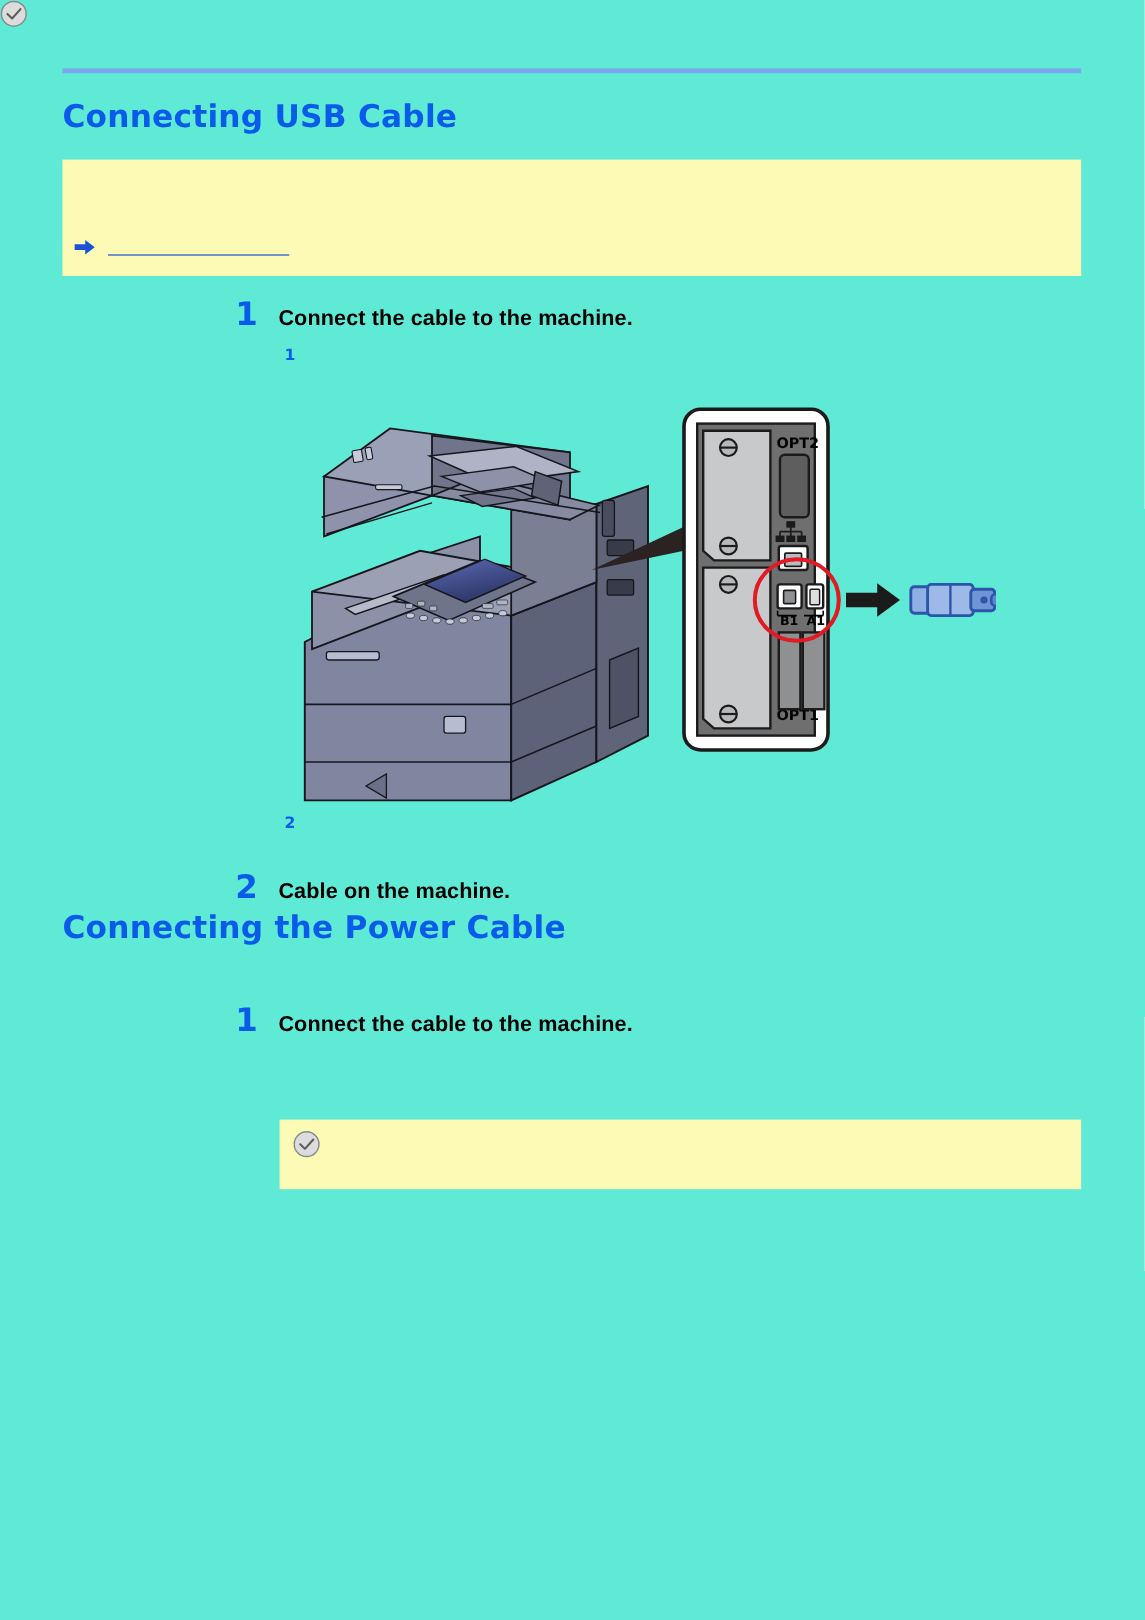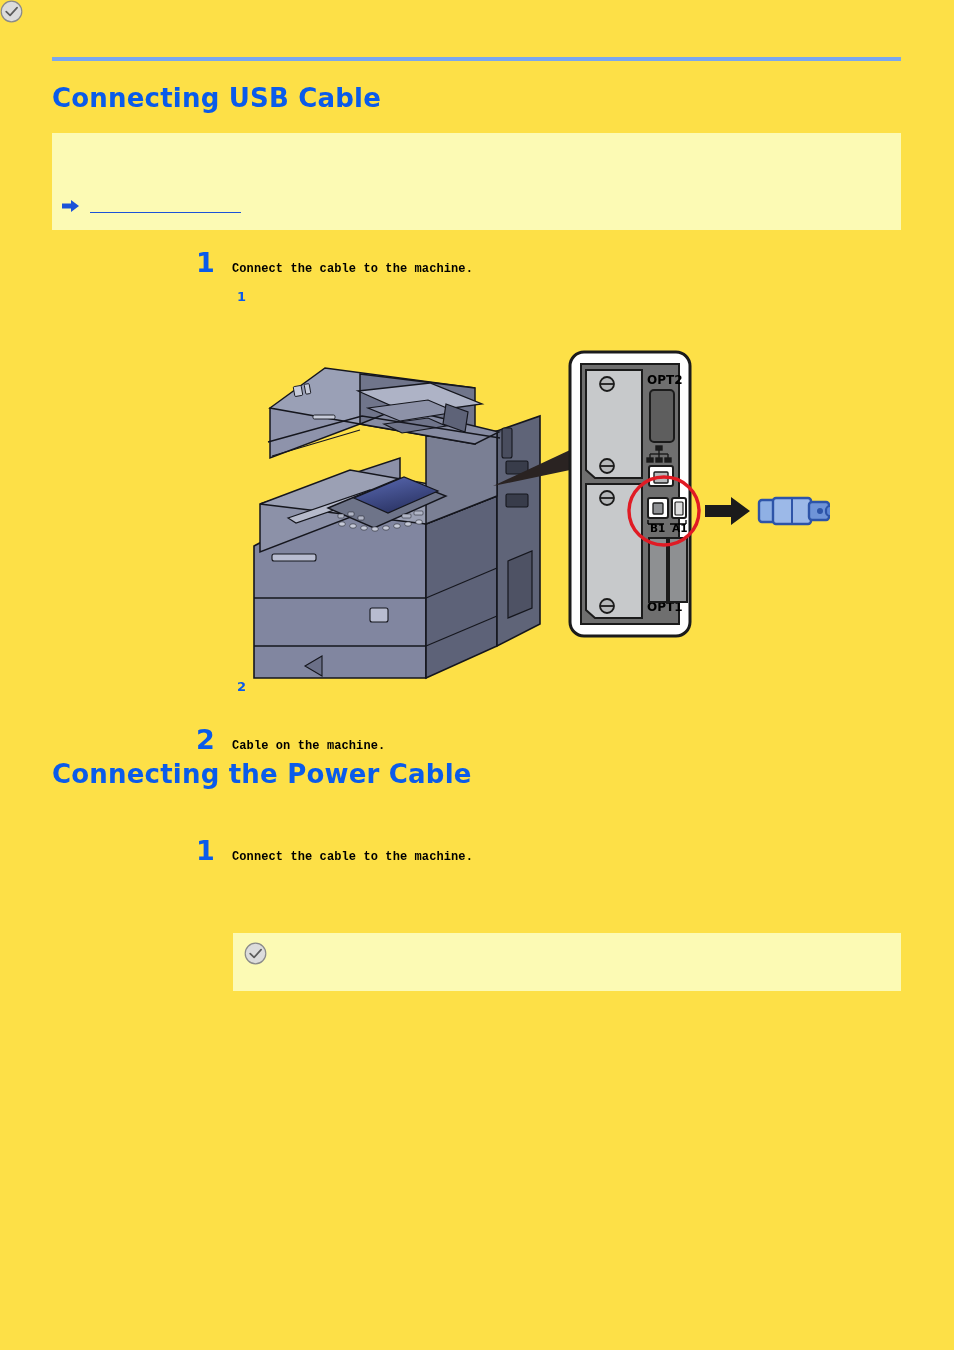--- a/index.html
+++ b/index.html
@@ -8,21 +8,21 @@
     background: #ffffff;
   }
   body {
     font-family: "Liberation Sans", sans-serif;
     -webkit-font-smoothing: antialiased;
   }
   .page {
     position: relative;
     width: 954px;
     height: 1350px;
-    background: #fde047;
+    background: #5eead4;
     overflow: hidden;
   }
 
   
   .top-rule {
     position: absolute;
     left: 52px;
     top: 57px;
     width: 849px;
     height: 4px;
@@ -98,23 +98,23 @@
   .step-num {
     font-family: "DejaVu Sans", sans-serif;
     font-weight: bold;
     font-size: 27px;
     color: #0a5bea;
     width: 36px;
     flex: 0 0 36px;
     line-height: 1;
   }
   .step-text {
-    font-family: Liberation Mono, monospace;
+    font-family: Liberation Sans, sans-serif;
     font-weight: bold;
-    font-size: 12px;
+    font-size: 18px;
     color: #000000;
     white-space: nowrap;
     letter-spacing: 0.1px;
   }
   .step-usb-1   { left: 196px; top: 249px; }
   .step-usb-2   { left: 196px; top: 726px; }
   .step-power-1 { left: 196px; top: 837px; }
 
   
   .substep {
@@ -124,21 +124,21 @@
     font-size: 13px;
     color: #0a5bea;
   }
   .substep-1 { left: 237px; top: 289px; }
   .substep-2 { left: 237px; top: 679px; }
 
   
   .illustration {
     position: absolute;
     left: 250px;
-    top: 346px;
+    top: 335px;
     width: 580px;
     height: 335px;
   }
   .illustration svg { display: block; }
 </style>
 </head>
 <body>
 
 <div class="page">
 

